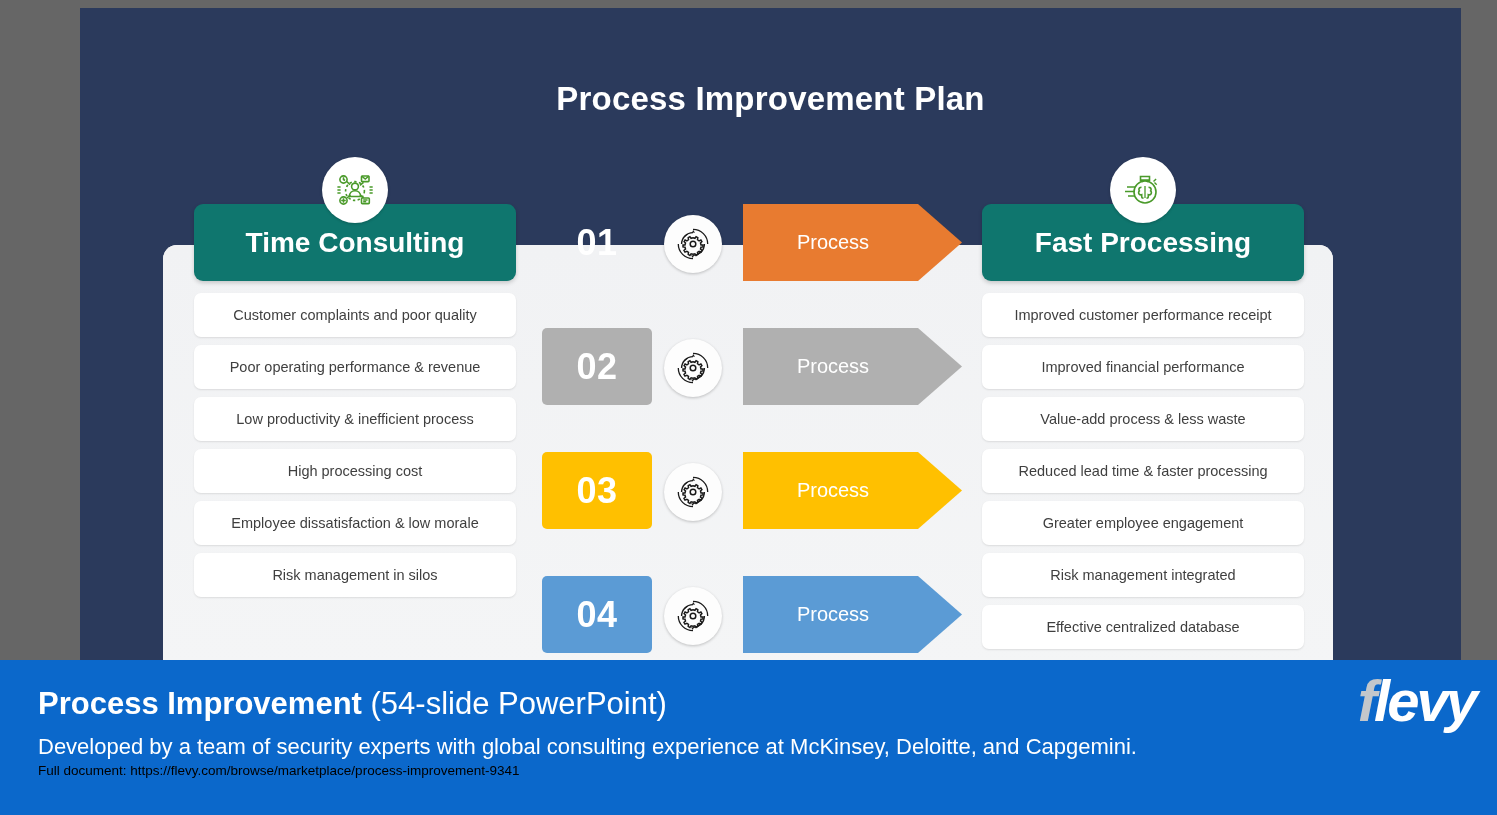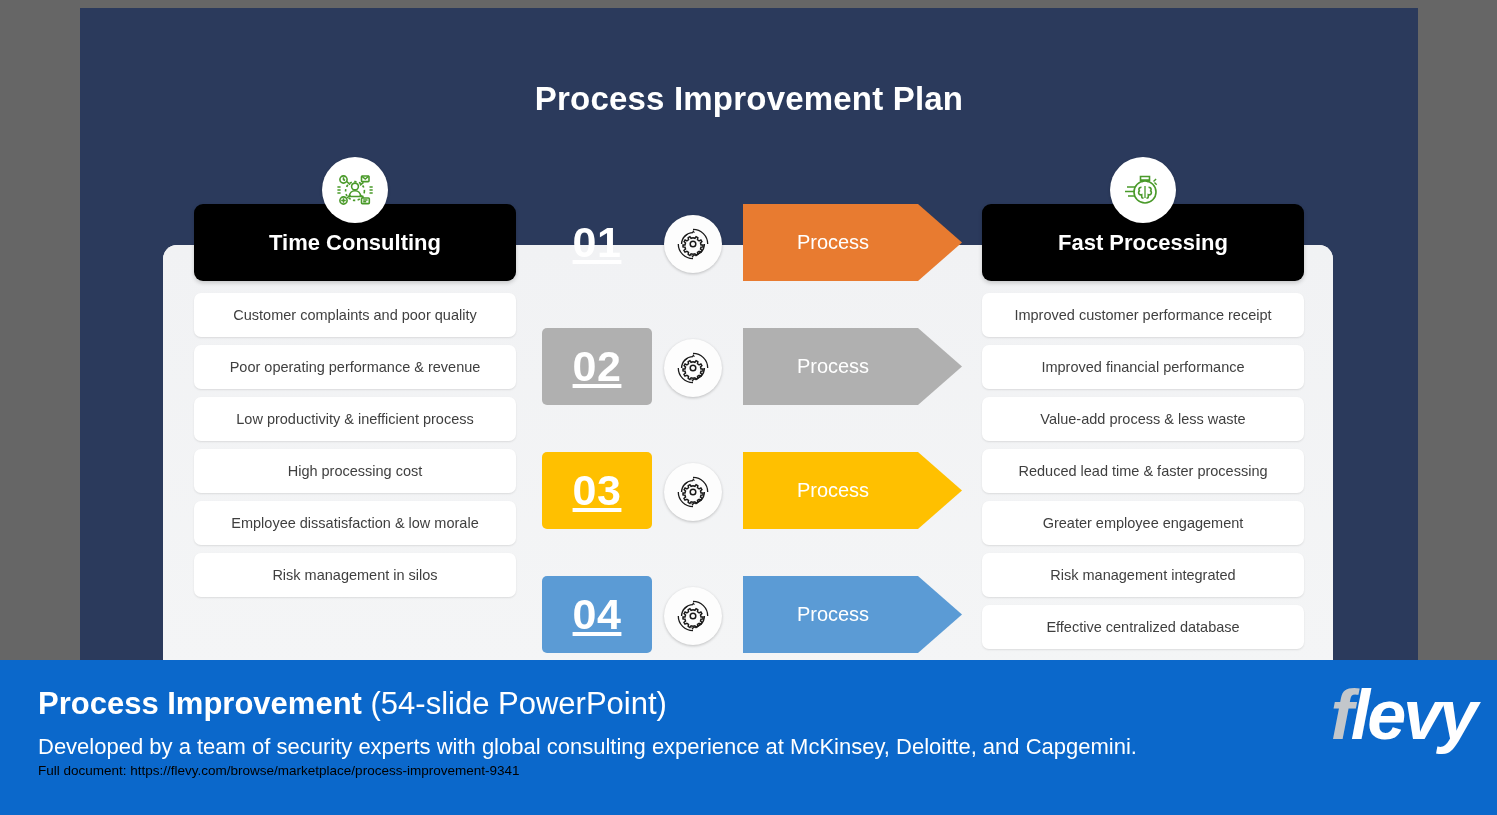--- a/index.html
+++ b/index.html
@@ -8,20 +8,21 @@
     background:#666666;
     font-family:"Liberation Sans", sans-serif;
     overflow:hidden;
     position:relative;
   }
   
   #slide{
     position:absolute;left:80px;top:8px;width:1338px;height:652px;
     background:#2b3a5c;
     overflow:hidden;
+    padding-left:43px;
   }
   #slide-title{
     position:absolute;top:72px;left:0;width:100%;
     text-align:center;
     color:#ffffff;
     font-size:33px;font-weight:bold;
     letter-spacing:.2px;
   }
   
   #panel{
@@ -36,24 +37,24 @@
   }
   
   .col{
     position:absolute;top:196px;width:322px;
   }
   #col-left{left:114px;}
   #col-right{left:902px;}
   .col-header{
     position:relative;
     height:77px;
-    background:#000000;
+    background:#0f766e;
     border-radius:9px;
     display:flex;align-items:center;justify-content:center;
-    color:#fff;font-size:22px;font-weight:bold;
+    color:#fff;font-size:28px;font-weight:bold;
     box-shadow:0 2px 4px rgba(0,0,0,.18);
   }
   .col-badge{
     position:absolute;top:-47px;left:50%;transform:translateX(-50%);
     width:66px;height:66px;border-radius:50%;
     background:#ffffff;
     display:flex;align-items:center;justify-content:center;
     box-shadow:0 1px 3px rgba(0,0,0,.2);
     z-index:4;
   }
@@ -71,23 +72,22 @@
   #center{
     position:absolute;left:462px;top:196px;width:420px;
   }
   .prow{
     position:relative;height:77px;margin-bottom:47px;
   }
   .pnum{
     position:absolute;left:0;top:0;width:110px;height:77px;
     border-radius:5px;
     display:flex;align-items:center;justify-content:center;
-    color:#fff;font-size:43px;font-weight:bold;
+    color:#fff;font-size:36px;font-weight:bold;
     letter-spacing:.5px;
-    text-decoration:underline;
   }
   .parrow{
     position:absolute;left:201px;top:0;height:77px;width:219px;
   }
   .parrow svg{display:block;}
   .plabel{
     position:absolute;left:0;top:0;width:180px;height:77px;
     display:flex;align-items:center;justify-content:center;
     color:#ffffff;font-size:20px;
     pointer-events:none;
@@ -118,22 +118,22 @@
   #f-title span{font-weight:normal;}
   #f-sub{
     position:absolute;left:38px;top:74px;
     font-size:22px;color:#ffffff;
   }
   #f-url{
     position:absolute;left:38px;top:103px;
     font-size:13.5px;color:#000000;
   }
   #f-logo{
-    position:absolute;right:22px;top:20px;
-    font-size:70px;font-weight:bold;font-style:italic;
+    position:absolute;right:22px;top:12px;
+    font-size:58px;font-weight:bold;font-style:italic;
     letter-spacing:-3px;line-height:1;
   }
   #f-logo .gray{color:#c3c7cb;}
   #f-logo .white{color:#ffffff;}
 </style>
 </head>
 <body>
 
 <div id="slide">
 

